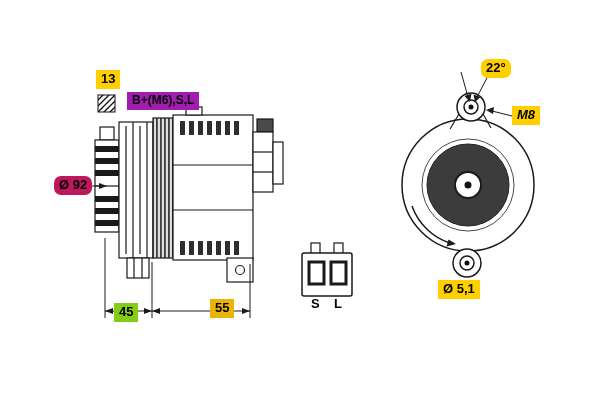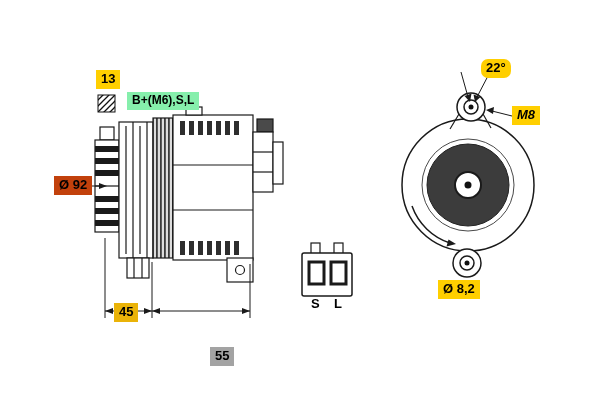--- a/index.html
+++ b/index.html
@@ -171,31 +171,31 @@
 
       <g>
         <line x1="512" y1="116" x2="492" y2="111" stroke-width="1"></line>
         <polygon points="486,110 494,107 493,114" fill="#1a1a1a" stroke="none"></polygon>
       </g>
     </g>
   </svg>
 
   <div class="lbl" id="lbl-13" style="background-color: rgb(255, 207, 0);">13</div>
 
-  <div class="lbl" id="lbl-terminals" style="background-color: #86efac;">B+(M6),S,L</div>
-
-  <div class="lbl" id="lbl-d92" style="background-color: #c2410c;">Ø 92</div>
-
-  <div class="lbl" id="lbl-45" style="background-color: #eab308;">45</div>
-
-  <div class="lbl" id="lbl-55" style="background-color: #a3a3a3; margin-top: 48px;">55</div>
+  <div class="lbl" id="lbl-terminals" style="background-color: #a21caf;">B+(M6),S,L</div>
+
+  <div class="lbl" id="lbl-d92" style="background-color: #be185d; border-radius: 7px;">Ø 92</div>
+
+  <div class="lbl" id="lbl-45" style="background-color: #84cc16;">45</div>
+
+  <div class="lbl" id="lbl-55" style="background-color: #eab308;">55</div>
 
   <div class="lbl plain" id="lbl-s">S</div>
 
   <div class="lbl plain" id="lbl-l">L</div>
 
   <div class="lbl" id="lbl-22" style="background-color: rgb(255, 207, 0);">22°</div>
 
   <div class="lbl" id="lbl-m8" style="background-color: rgb(255, 207, 0);">M8</div>
 
-  <div class="lbl" id="lbl-d82" style="background-color: rgb(255, 207, 0);">Ø 8,2</div>
+  <div class="lbl" id="lbl-d82" style="background-color: rgb(255, 207, 0);">Ø 5,1</div>
 
 </div>
 
 </body></html>

